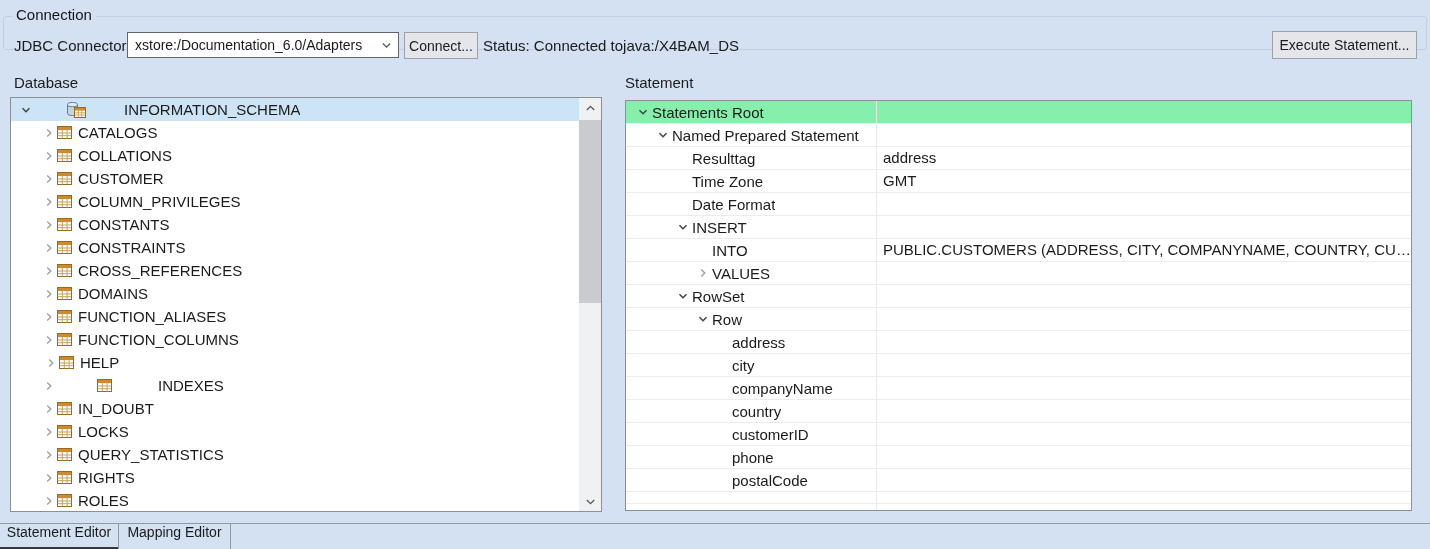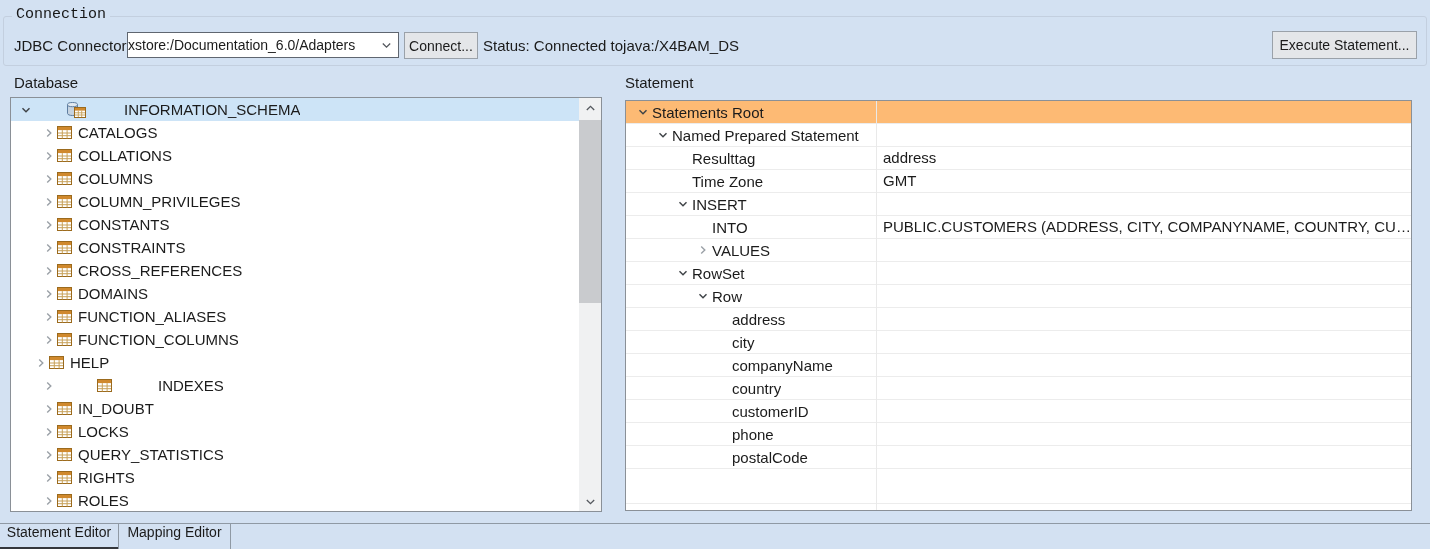--- a/index.html
+++ b/index.html
@@ -7,28 +7,28 @@
   body {
     font-family:"Liberation Sans", sans-serif;
     background:#d3e1f2;
     color:#1b1b1b;
     overflow:hidden;
     position:relative;
   }
   .page { position:absolute; left:0; top:0; width:1430px; height:549px; }
 
   
-  .conn-group { position:absolute; left:3px; top:16px; width:1424px; height:50px;
-                border:1px solid #c3cfdf; border-radius:3px;font-family:Liberation Mono, monospace; }
+  .conn-group { position:absolute; left:3px; top:16px; width:1424px; height:34px;
+                border:1px solid #c3cfdf; border-radius:3px; }
   .conn-title { position:absolute; left:8px; top:-11px; background:#d3e1f2;
                 padding:0 4px; font-size:15px; color:#161616; }
   .jdbc-label { position:absolute; left:14px; top:32px; height:27px; line-height:27px; font-size:15px; }
   .combo { position:absolute; left:127px; top:32px; width:272px; height:26px;
            background:#ffffff; border:1px solid #5f6670; display:flex; align-items:center;
-           font-size:14px; cursor:default; }
+           padding-left:7px; font-size:14px; cursor:default; }
   .combo-text { flex:1; white-space:nowrap; overflow:hidden; }
   .combo-arrow { width:24px; height:100%; display:flex; align-items:center; justify-content:center; }
   .btn { position:absolute; background:#e4e6e9; border:1px solid #9aa1a9;
          font-family:inherit; font-size:14px; color:#1b1b1b; cursor:default; }
   .btn-connect { left:404px; top:32px; width:74px; height:27px; }
   .btn-execute { left:1272px; top:31px; width:145px; height:28px; }
   .status { position:absolute; left:483px; top:32px; height:27px; line-height:27px; font-size:15px; }
 
   
   .panel-label { position:absolute; font-size:15px; }
@@ -48,21 +48,21 @@
   .vscroll { position:absolute; right:0; top:0; width:22px; height:100%; background:#f0f1f2; }
   .sb-btn { position:absolute; left:0; width:22px; height:20px;
             display:flex; align-items:center; justify-content:center; }
   .sb-up { top:0; } .sb-down { bottom:0; }
   .sb-thumb { position:absolute; left:0; top:22px; width:22px; height:183px; background:#c9cbce; }
 
   
   .stmt-panel { position:absolute; left:625px; top:100px; width:787px; height:411px;
                 background:#ffffff; border:1px solid #8a9097; overflow:hidden; }
   .srow { display:flex; height:23px; border-bottom:1px solid #ececec; font-size:15px; }
-  .srow-header { background:#fdba74; }
+  .srow-header { background:#86efac; }
   .namecell { width:250px; flex:none; display:flex; align-items:center; overflow:hidden; }
   .namecell .chev { width:18px; flex:none; display:inline-flex; justify-content:center; align-items:center; }
   .namecell .lbl  { white-space:nowrap; overflow:hidden; }
   .val { flex:1; line-height:22px; padding-left:7px;
          white-space:nowrap; overflow:hidden; text-overflow:ellipsis; }
   .col-divider { position:absolute; left:250px; top:0; bottom:0; width:1px; background:#e9e9e9; }
   .phantom-line { position:absolute; left:0; right:0; top:402px; height:1px; background:#ececec; }
 
   
   .tabbar { position:absolute; left:0; top:523px; width:1430px; height:26px;
@@ -157,21 +157,21 @@
               <path d="M3.2 1.5 L6.8 5 L3.2 8.5" fill="none" stroke="#9aa0a6" stroke-width="1.4"></path>
             </svg>
           </span>
           <span class="ic">
             <svg width="15" height="13" viewBox="0 0 15 13">
               <rect x="0.5" y="0.5" width="14" height="12" fill="#ffffff" stroke="#9b6a1d"></rect>
               <rect x="1" y="1" width="13" height="3.1" fill="#d0892d"></rect>
               <path d="M5.3 4.1 V12.4 M10.1 4.1 V12.4 M1 7 H14 M1 9.7 H14" stroke="#c7a058" stroke-width="1"></path>
             </svg>
           </span>
-          <span class="lbl">COLUMNS</span>
+          <span class="lbl">CUSTOMER</span>
         </div>
         <div class="drow" style="padding-left: 30px;">
           <span class="chev">
             <svg width="10" height="10" viewBox="0 0 10 10">
               <path d="M3.2 1.5 L6.8 5 L3.2 8.5" fill="none" stroke="#9aa0a6" stroke-width="1.4"></path>
             </svg>
           </span>
           <span class="ic">
             <svg width="15" height="13" viewBox="0 0 15 13">
               <rect x="0.5" y="0.5" width="14" height="12" fill="#ffffff" stroke="#9b6a1d"></rect>
@@ -264,21 +264,21 @@
           </span>
           <span class="ic">
             <svg width="15" height="13" viewBox="0 0 15 13">
               <rect x="0.5" y="0.5" width="14" height="12" fill="#ffffff" stroke="#9b6a1d"></rect>
               <rect x="1" y="1" width="13" height="3.1" fill="#d0892d"></rect>
               <path d="M5.3 4.1 V12.4 M10.1 4.1 V12.4 M1 7 H14 M1 9.7 H14" stroke="#c7a058" stroke-width="1"></path>
             </svg>
           </span>
           <span class="lbl">FUNCTION_COLUMNS</span>
         </div>
-        <div class="drow" style="padding-left: 22px;">
+        <div class="drow" style="padding-left: 32px;">
           <span class="chev">
             <svg width="10" height="10" viewBox="0 0 10 10">
               <path d="M3.2 1.5 L6.8 5 L3.2 8.5" fill="none" stroke="#9aa0a6" stroke-width="1.4"></path>
             </svg>
           </span>
           <span class="ic">
             <svg width="15" height="13" viewBox="0 0 15 13">
               <rect x="0.5" y="0.5" width="14" height="12" fill="#ffffff" stroke="#9b6a1d"></rect>
               <rect x="1" y="1" width="13" height="3.1" fill="#d0892d"></rect>
               <path d="M5.3 4.1 V12.4 M10.1 4.1 V12.4 M1 7 H14 M1 9.7 H14" stroke="#c7a058" stroke-width="1"></path>
@@ -425,20 +425,27 @@
         </div>
         <div class="srow">
           <div class="namecell" style="padding-left:48px">
             <span class="chev"></span>
             <span class="lbl">Time Zone</span>
           </div>
           <div class="val">GMT</div>
         </div>
         <div class="srow">
           <div class="namecell" style="padding-left:48px">
+            <span class="chev"></span>
+            <span class="lbl">Date Format</span>
+          </div>
+          <div class="val"></div>
+        </div>
+        <div class="srow">
+          <div class="namecell" style="padding-left:48px">
             <span class="chev">
               <svg width="10" height="10" viewBox="0 0 10 10">
                 <path d="M1.5 3.2 L5 6.8 L8.5 3.2" fill="none" stroke="#3f4347" stroke-width="1.4"></path>
               </svg>
             </span>
             <span class="lbl">INSERT</span>
           </div>
           <div class="val"></div>
         </div>
         <div class="srow">

